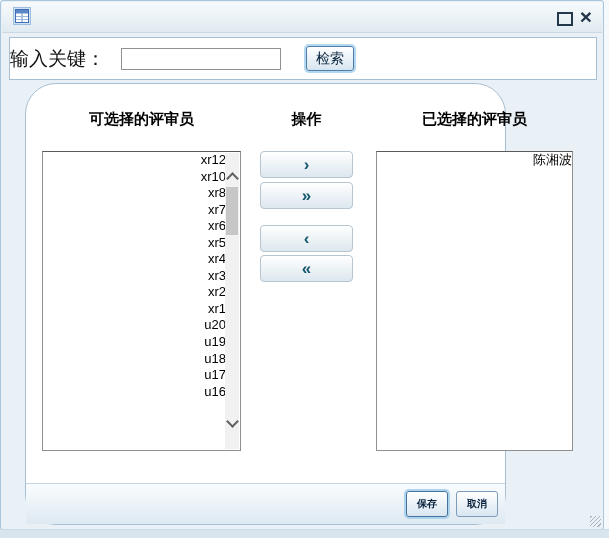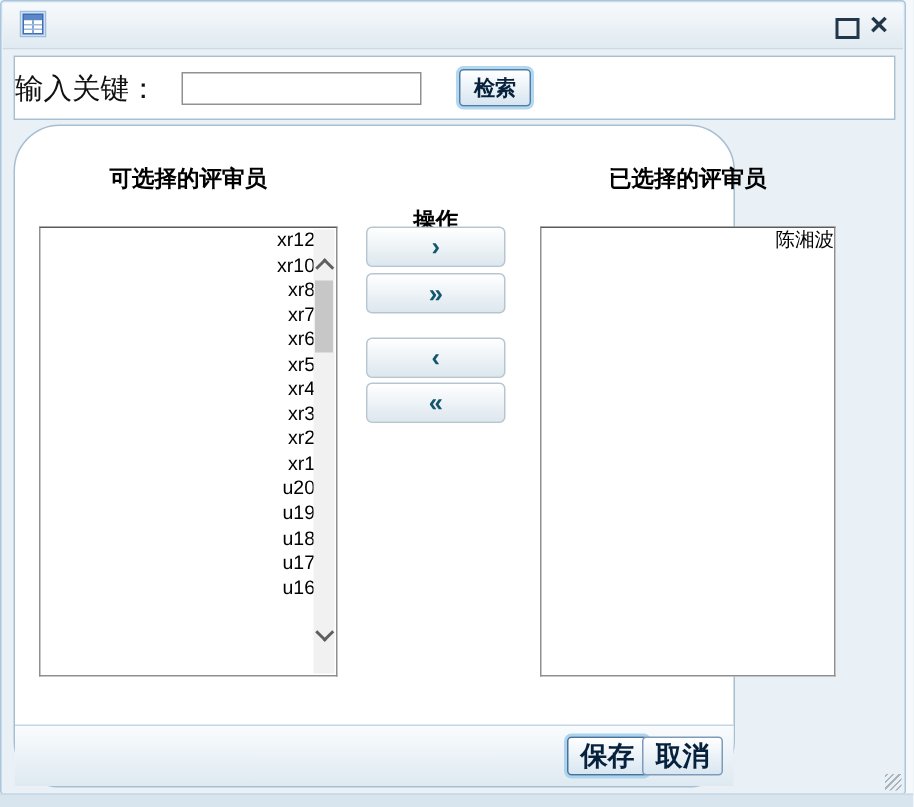--- a/index.html
+++ b/index.html
@@ -32,30 +32,30 @@
 
   .panel{position:absolute;box-sizing:border-box;background:#fff;border:1px solid #a7bfd2;}
   .search-panel{left:8px;top:36px;width:588px;height:43px;display:flex;align-items:center;}
   .search-label{font-size:19px;color:#111;}
   .search-input{
     margin-left:16px;width:152px;height:20px;border:1px solid #919191;
     font-size:13px;padding:0 3px;outline:none;
   }
   .search-btn{
     margin-left:25px;height:25px;padding:0 9px;
-    font-family:"Liberation Sans",sans-serif;font-size:14px;font-weight:bold;color:#06213c;
+    font-family:"Liberation Sans",sans-serif;font-size:14px;font-weight:normal;color:#06213c;
     background:linear-gradient(#ffffff,#d7e5f0);
     border:1px solid #4e7da7;border-radius:3px;
     box-shadow:0 0 0 2px #b2d7ee;cursor:pointer;
   }
 
-  .content-panel{left:8px;top:82px;width:481px;height:442px;border-radius:31px;}
+  .content-panel{left:24px;top:82px;width:481px;height:442px;border-radius:31px;}
   .hdr{position:absolute;top:26px;font-size:15px;font-weight:bold;color:#000;text-align:center;}
   .hdr-available{left:16px;width:199px;}
-  .hdr-op{left:234px;width:93px;margin-top:28px;}
+  .hdr-op{left:234px;width:93px;}
   .hdr-selected{left:350px;width:197px;}
 
   .listbox{
     position:absolute;top:67px;height:300px;box-sizing:border-box;background:#fff;
     border:1px solid #8f8f8f;border-top-color:#5a5a5a;overflow:hidden;font-size:13px;color:#000;
   }
   .list-available{left:16px;width:199px;padding-right:14px;}
   .list-selected{left:350px;width:197px;}
   .list-item{height:16.55px;line-height:16.55px;padding-left:3px;white-space:nowrap;cursor:default;text-align:right;}
 
@@ -78,21 +78,21 @@
   .opbtn-3{top:141px;}
   .opbtn-4{top:171px;}
 
   .footer{
     position:absolute;left:0;right:0;bottom:0;height:40px;
     border-top:1px solid #c6d5e1;
     background:linear-gradient(#f9fcfe,#dee9f1);
   }
   .btn{
     position:absolute;top:7px;height:26px;min-width:42px;padding:0 8px;box-sizing:border-box;
-    font-family:"Liberation Sans",sans-serif;font-size:18px;font-weight:bold;color:#06213c;
+    font-family:"Liberation Sans",sans-serif;font-size:10px;font-weight:bold;color:#06213c;
     border-radius:3px;background:linear-gradient(#ffffff,#d8e6f1);cursor:pointer;
   }
   .btn-save{right:57px;border:1px solid #44749e;box-shadow:0 0 0 2px #aed3ec;}
   .btn-cancel{right:7px;border:1px solid #7d9cba;}
 
   .resize-grip{
     position:absolute;right:2px;bottom:2px;width:11px;height:11px;cursor:nwse-resize;
     background:repeating-linear-gradient(-45deg,transparent 0 2px,#99a6b0 2px 3px);
     opacity:.8;
   }

